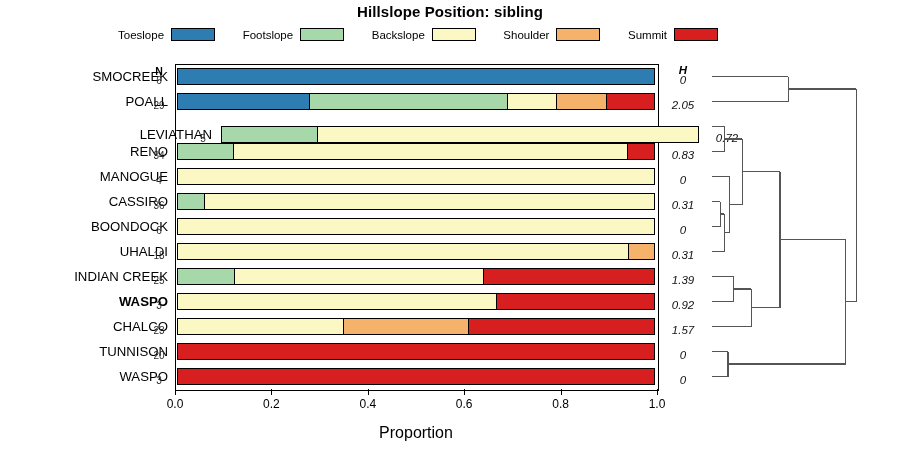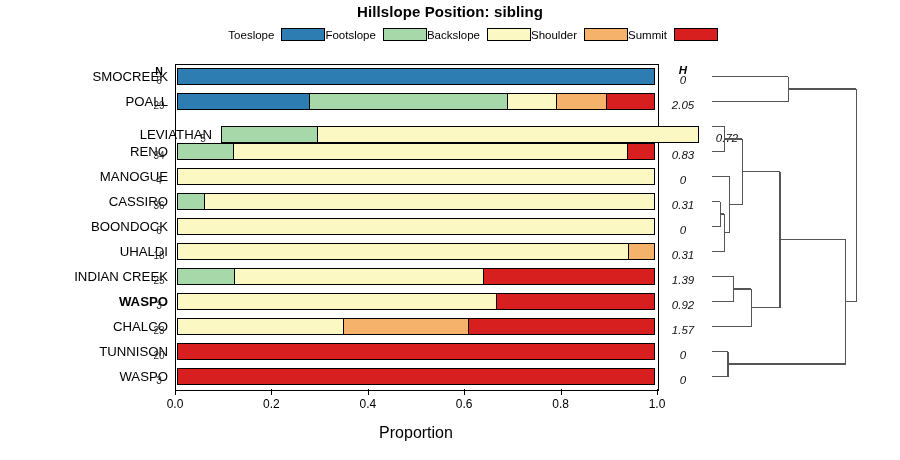--- a/index.html
+++ b/index.html
@@ -32,21 +32,21 @@
     letter-spacing: 0.1px;
   }
 
   
   #legend {
     position: absolute;
     left: 118px; top: 26px;
     width: 600px; height: 17px;
     display: flex;
     align-items: center;
-    justify-content: flex-end;
+    justify-content: space-between;
   }
   .legend-item {
     display: flex;
     align-items: center;
     gap: 7px;
   }
   .legend-label {
     font-size: 11.5px;
     white-space: nowrap;
   }

